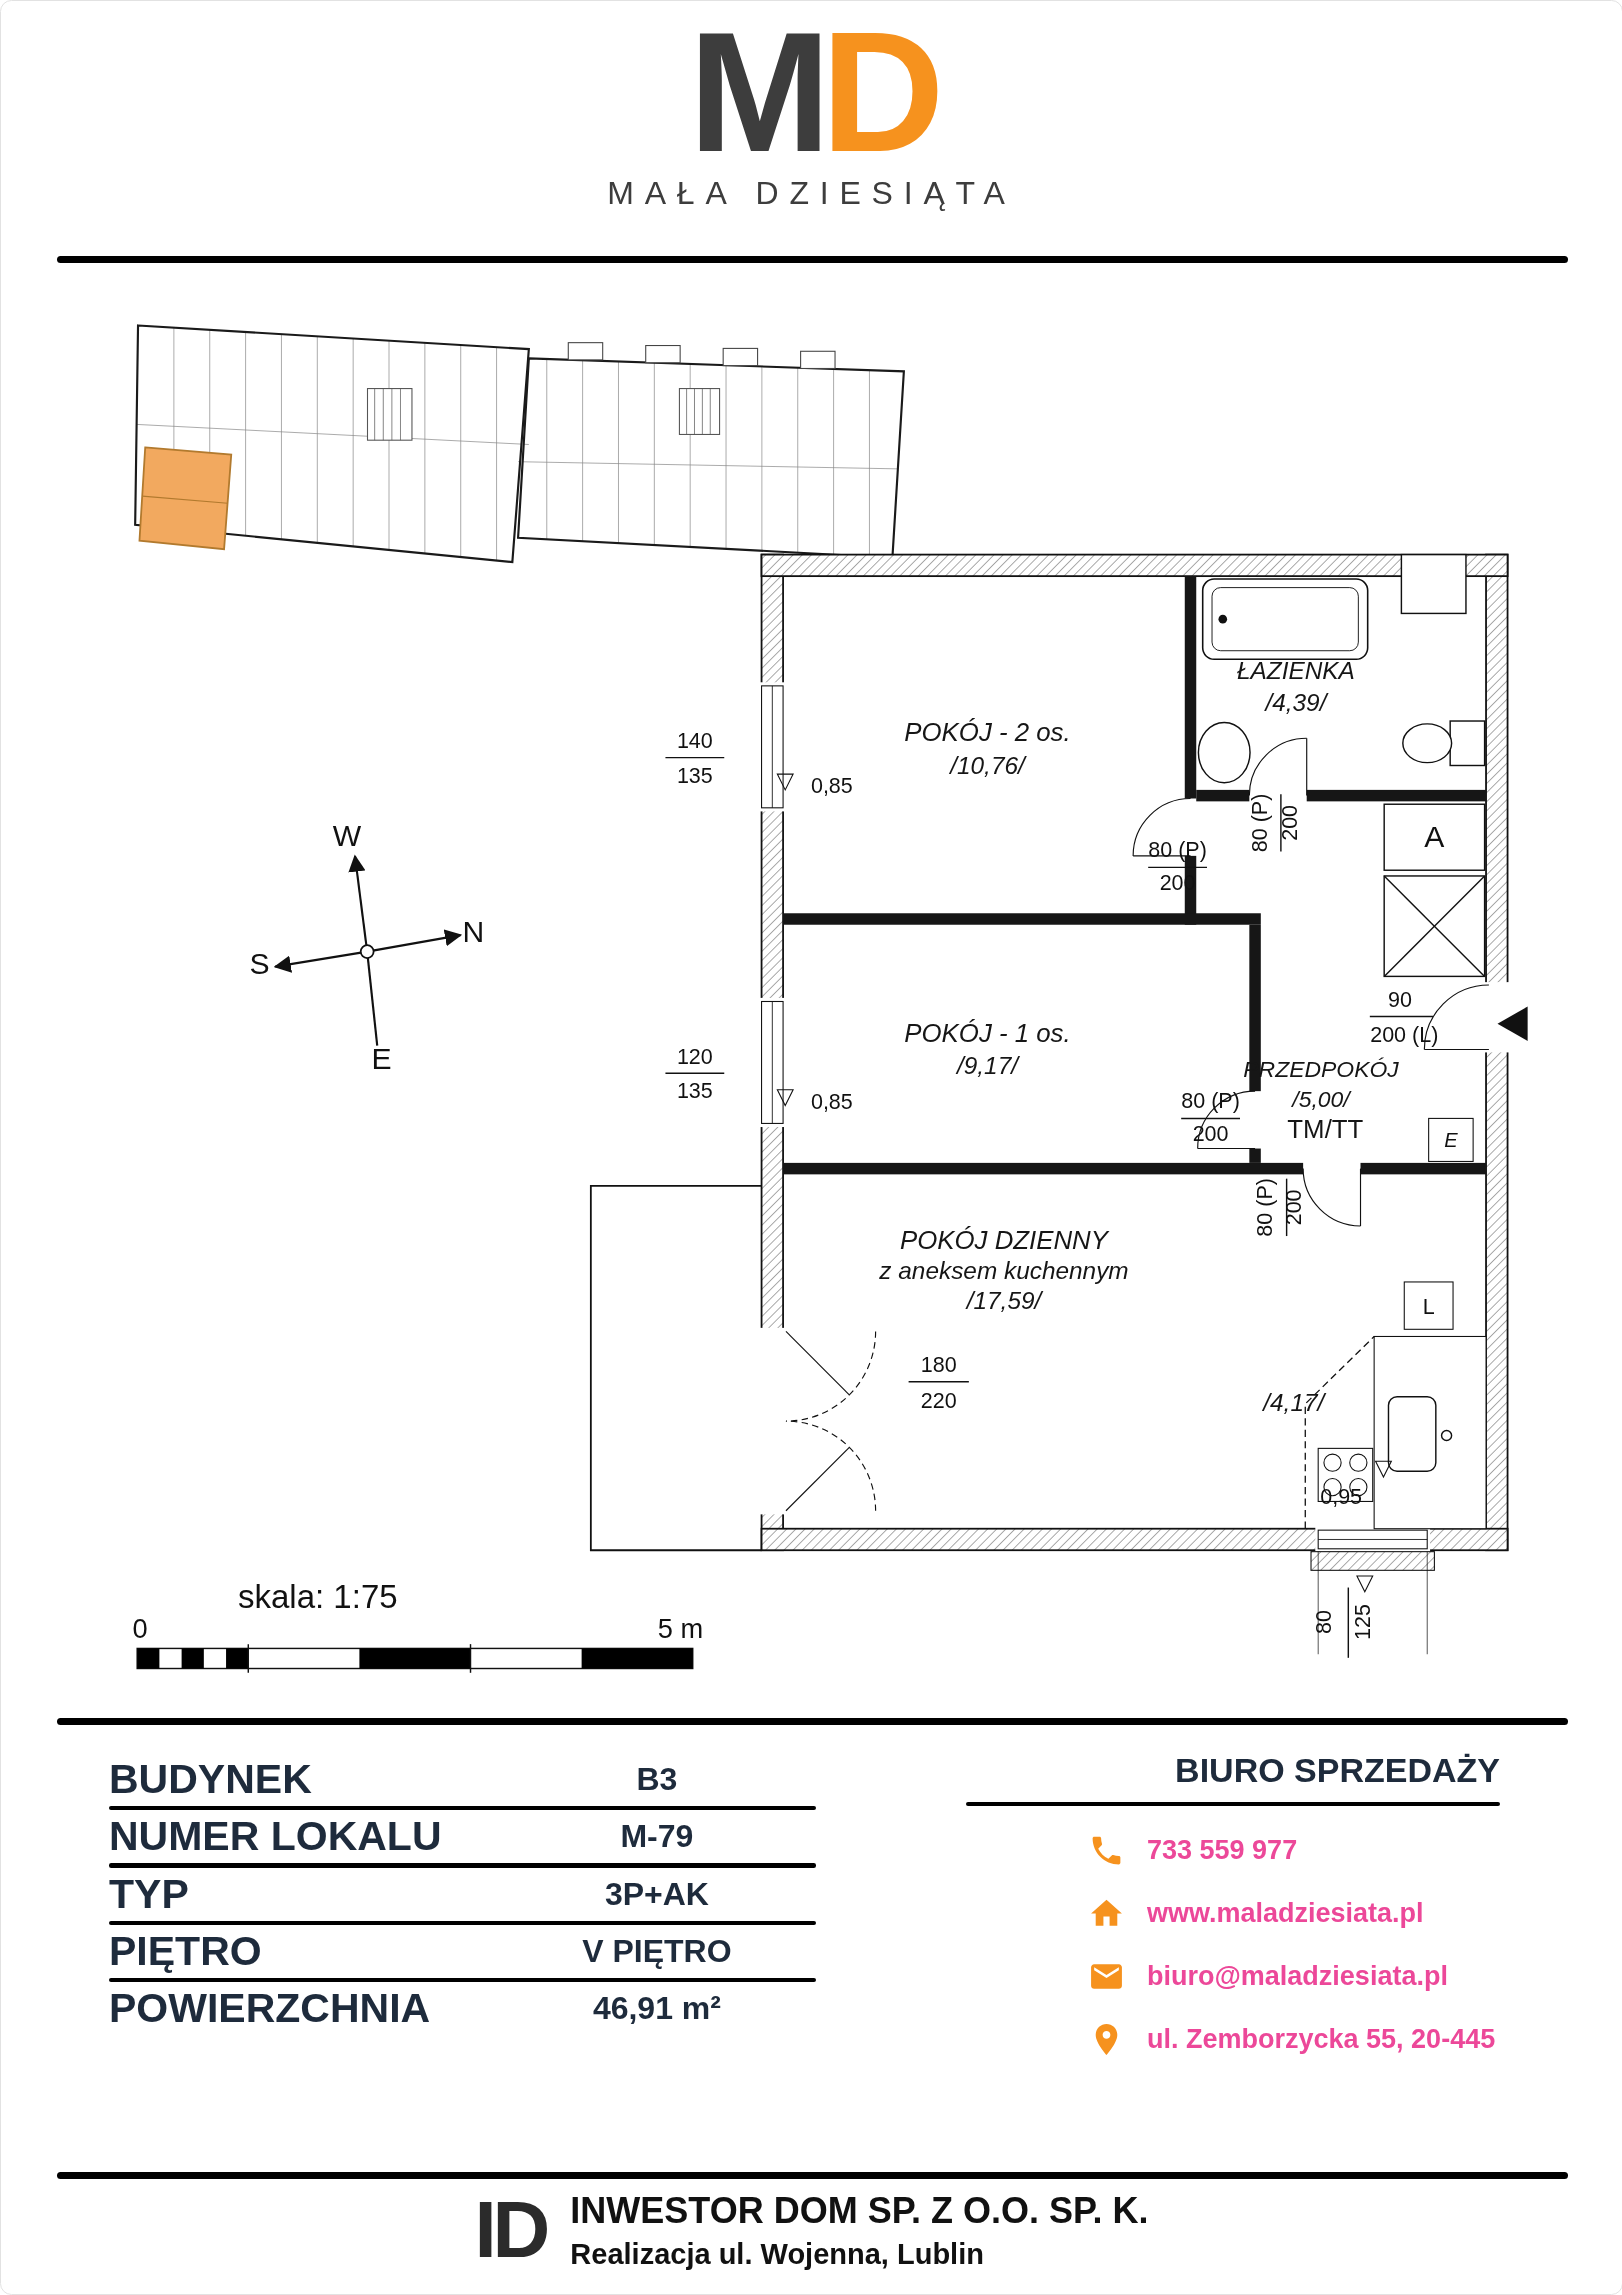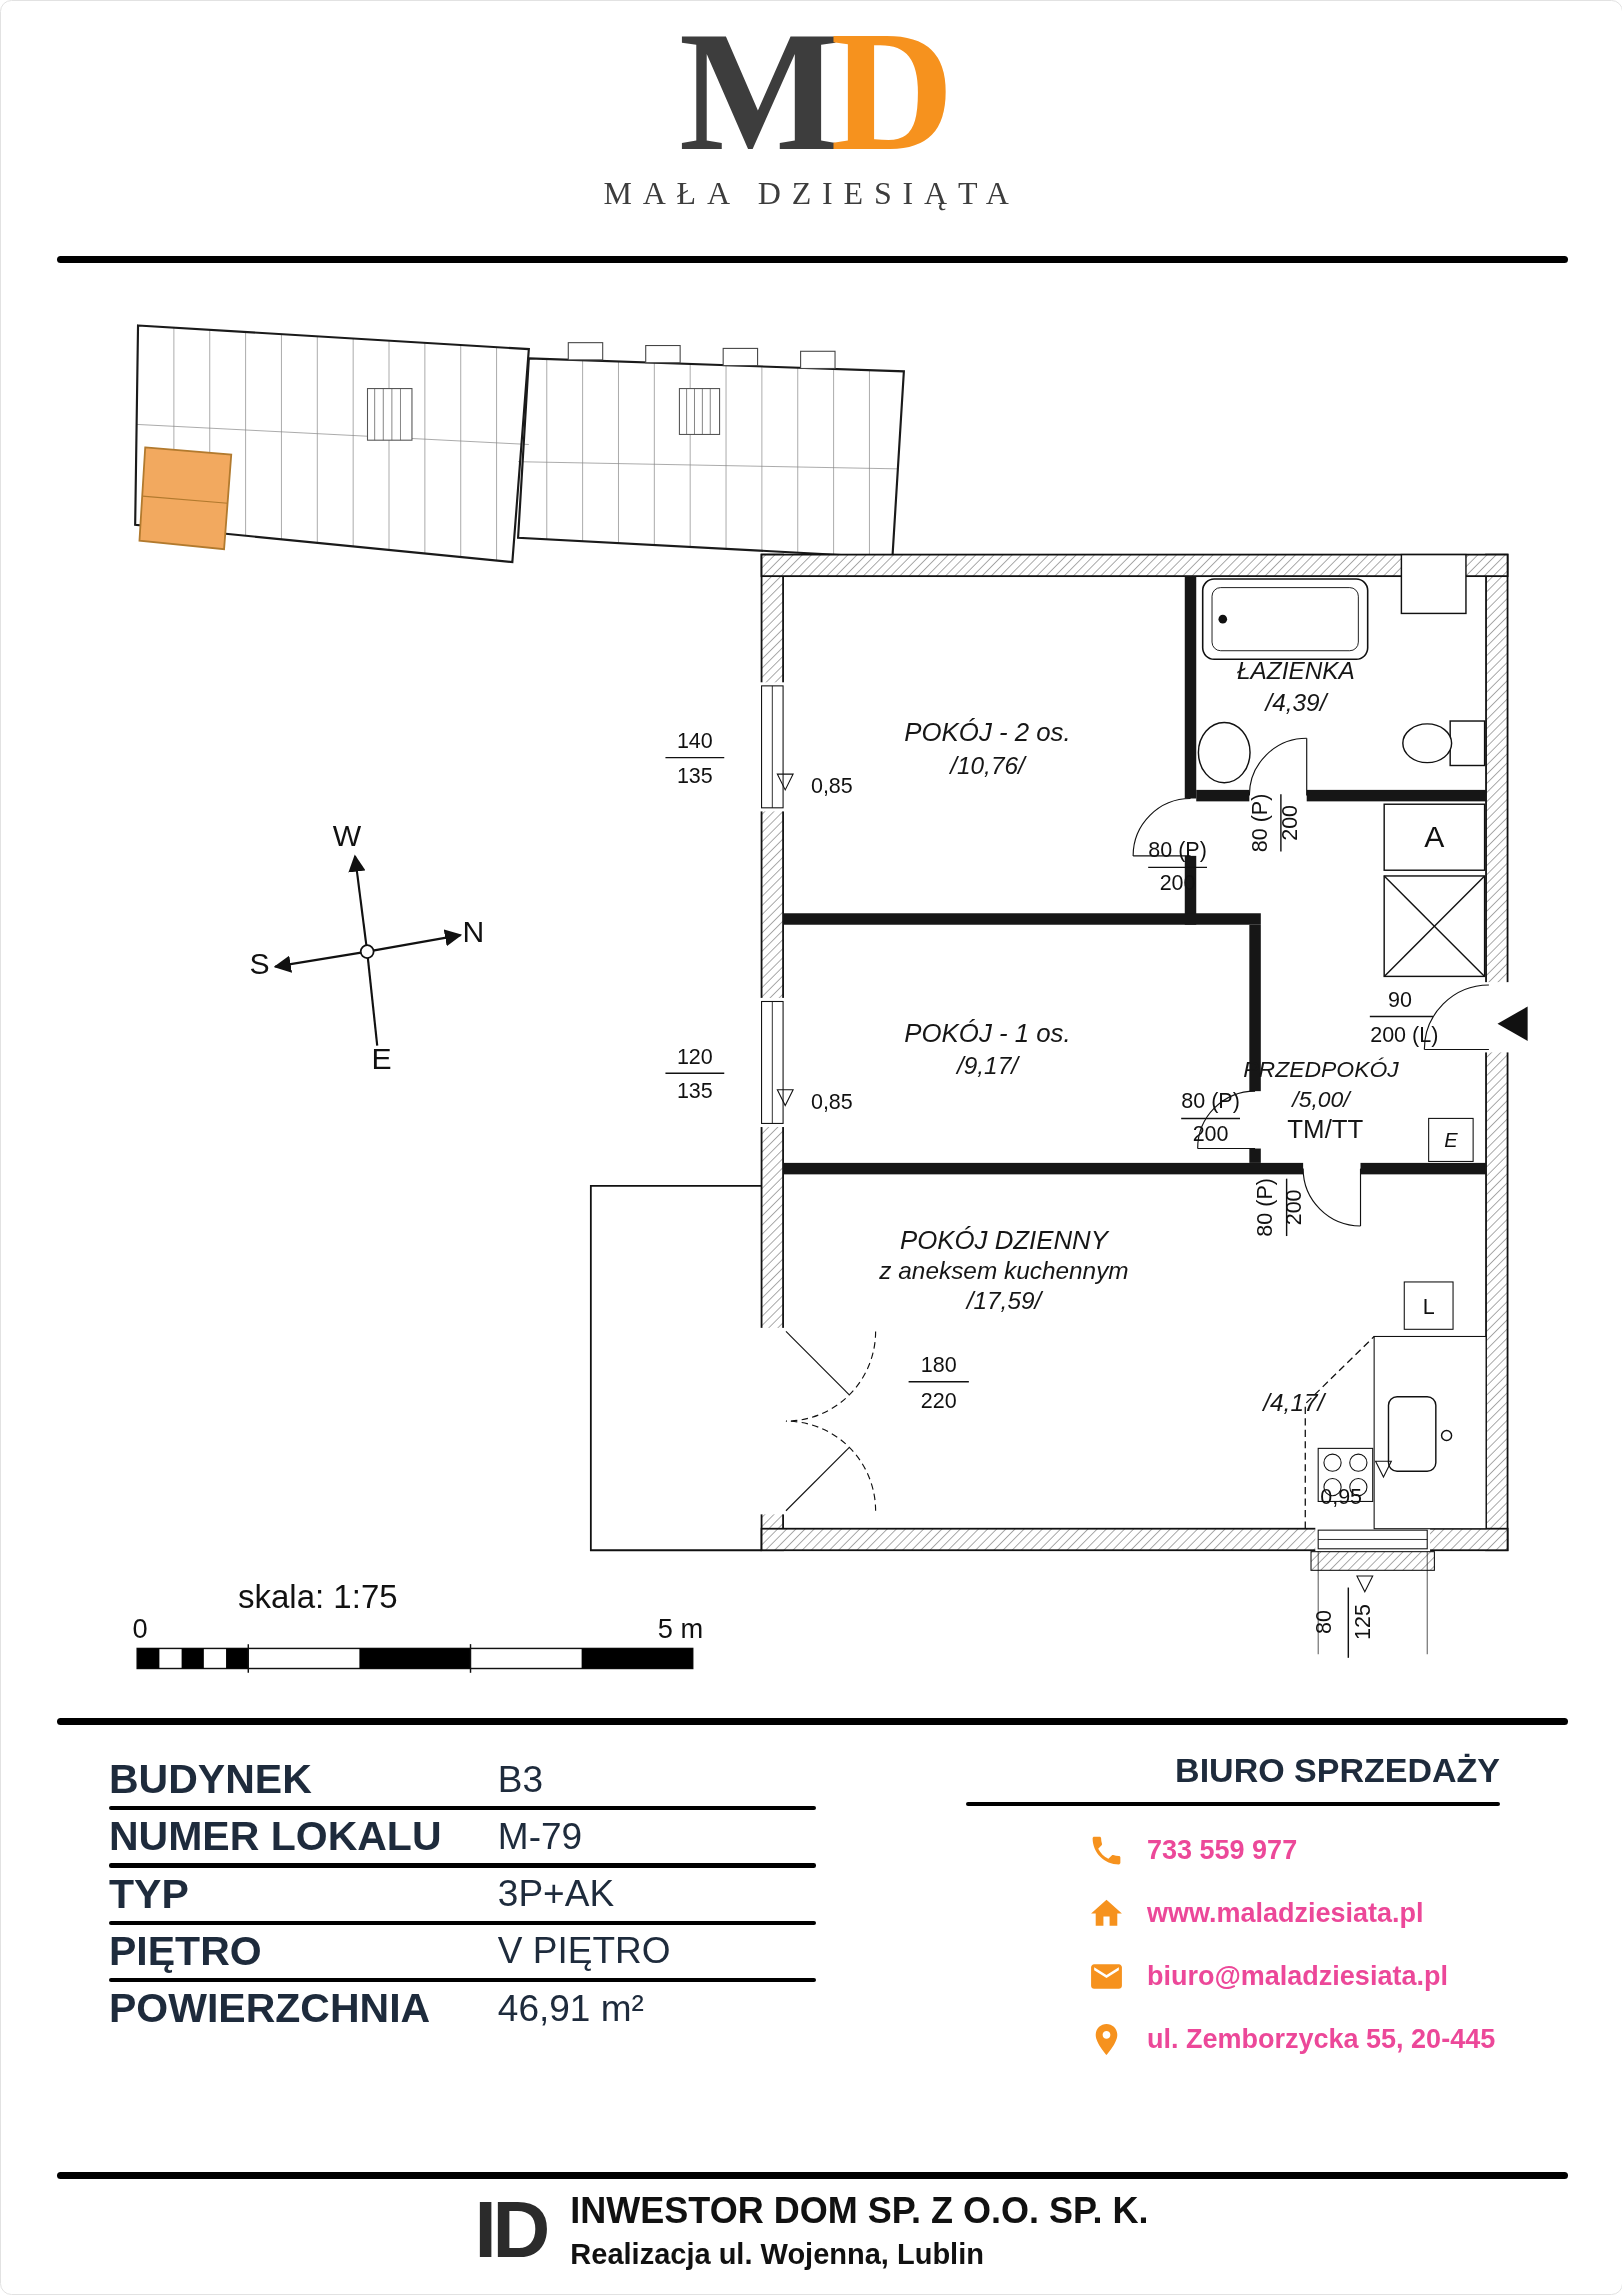--- a/index.html
+++ b/index.html
@@ -1,41 +1,41 @@
 <!DOCTYPE html>
 <html style="font-size:11.5px"><head>
 <meta charset="utf-8">
 <style>
   html,body{margin:0;padding:0;background:#fff;}
   #page{position:relative;width:1623px;height:2295px;background:#fff;overflow:hidden;
         font-family:"Liberation Sans",sans-serif;border:1.4px solid #e2e2e2;border-radius:11.5px;box-sizing:border-box;}
   .rule{position:absolute;left:56px;width:1511px;height:7.2px;background:#000;border-radius:3.6px;}
   
-  .logo-wrap{position:absolute;top:10px;left:0;width:100%;text-align:center;font-family:Liberation Serif, serif;}
+  .logo-wrap{position:absolute;top:10px;left:0;width:100%;text-align:center;}
   .logo-letters{font-size:171px;font-weight:bold;line-height:0.95;letter-spacing:-10px;}
   .logo-m{color:#3d3d3d;} .logo-d{color:#F6921E;}
   .brand-name{margin-top:1.4px;font-size:32px;letter-spacing:10.8px;color:#3d3d3d;}
   
   svg text{font-family:"Liberation Sans",sans-serif;}
   .t-room{font-style:italic;font-size:36px;fill:#161616;}
   .t-area{font-style:italic;font-size:34px;fill:#161616;}
   .t-hall{font-style:italic;font-size:32px;fill:#161616;}
   .t-note{font-size:36px;fill:#161616;}
   .t-dim{font-size:30px;fill:#111;}
   .t-big{font-size:42px;fill:#111;}
   .t-sm{font-style:italic;font-size:28px;fill:#111;}
   .t-compass{font-size:42px;fill:#111;}
   .t-scale{font-size:38px;fill:#111;}
   
   .scale-caption{position:absolute;left:237px;top:1577px;width:337px;font-size:33px;color:#111;}
   
   .details{position:absolute;left:108px;top:1752px;width:707px;}
   .detail-row{display:flex;align-items:center;height:53px;}
   .detail-label{width:55%;font-size:41px;font-weight:bold;color:#1E2B3C;}
-  .detail-value{width:45%;text-align:left;font-size:37px;font-weight:normal;color:#1E2B3C;}
+  .detail-value{width:45%;text-align:center;font-size:32px;font-weight:bold;color:#1E2B3C;}
   .detail-sep{height:4.3px;background:#000;border-radius:2.2px;}
   
   .office{position:absolute;left:965px;top:1750px;width:534px;}
   .office-title{font-size:34px;font-weight:bold;color:#1E2B3C;padding-left:5.7px;text-align:right;}
   .office-rule{height:4.3px;background:#000;border-radius:2.2px;margin-top:11.5px;}
   .office-item{display:flex;align-items:center;margin-top:26px;}
   .office-icon{width:37px;height:37px;margin-left:122px;flex:0 0 37px;}
   .office-text{margin-left:22px;font-size:27px;font-weight:bold;color:#ec4899;white-space:nowrap;}
   
   .footer{position:absolute;left:0;top:2189px;width:100%;display:flex;justify-content:center;align-items:center;gap:24.4px;}

